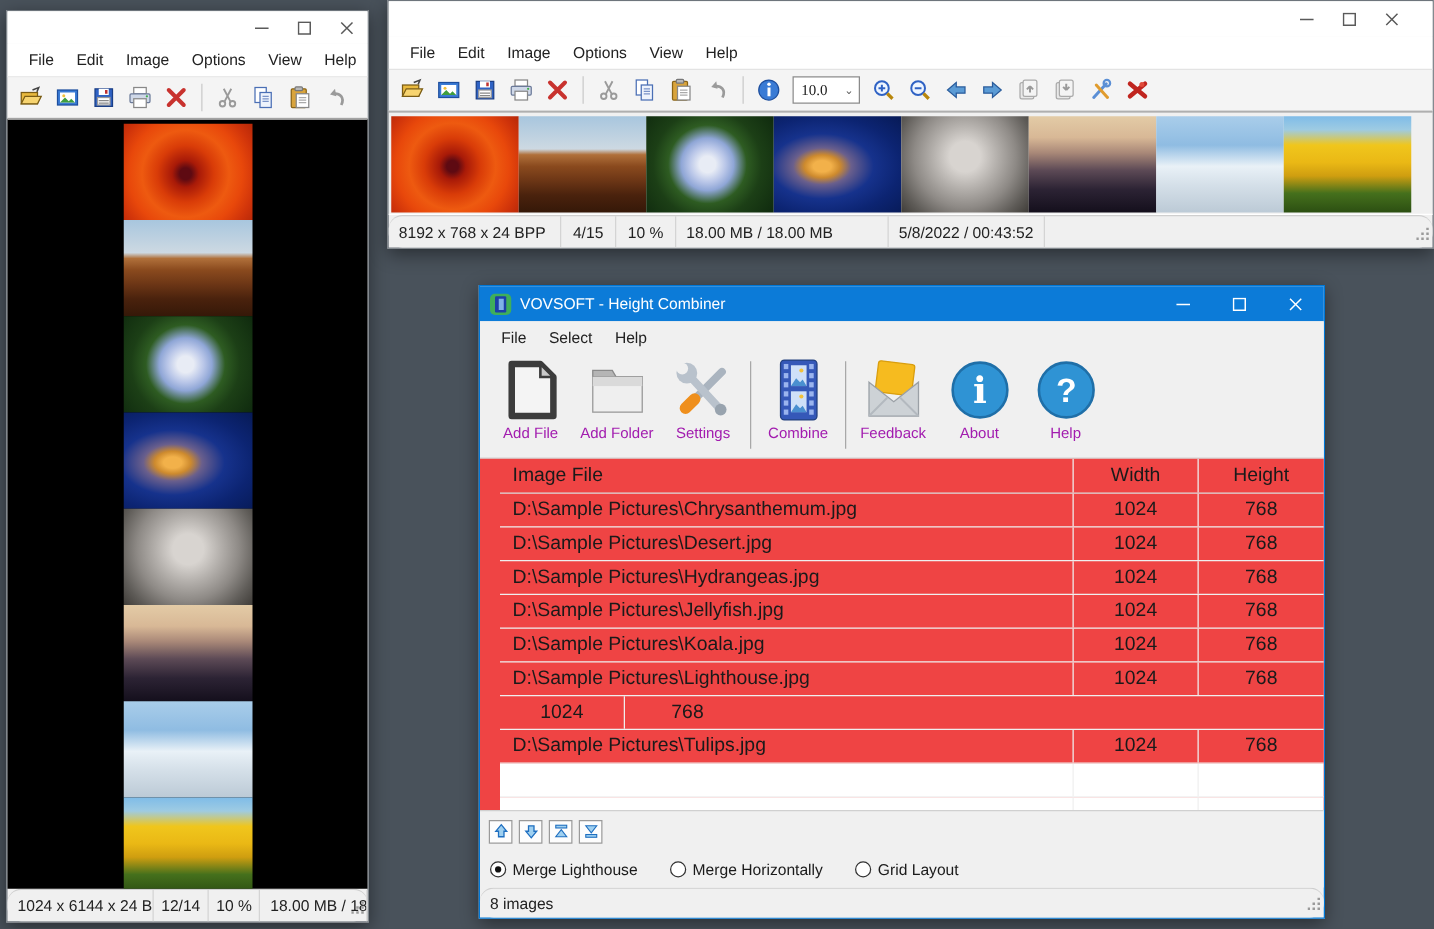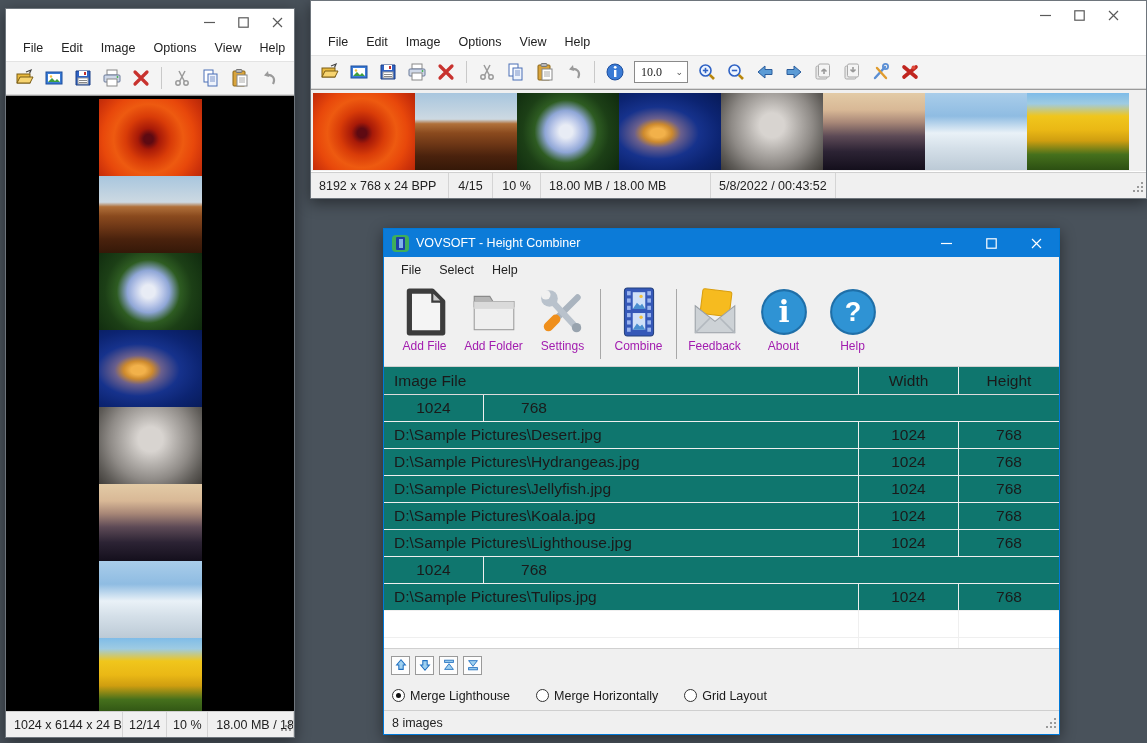--- a/index.html
+++ b/index.html
@@ -15,21 +15,21 @@
   .winbtn svg { display:block; }
   .menubar { height:27px; background:#ffffff; display:flex; align-items:center; padding-left:8px; flex:0 0 auto; font-size:12.5px; color:#222; border-bottom:1px solid #e3e3e3; }
   .menubar .mi { padding:4px 9px; }
   .toolbar { height:33px; background:#f4f4f4; display:flex; align-items:center; padding-left:6px; gap:3px; flex:0 0 auto; border-bottom:1px solid #d8d8d8; }
   .tbtn { width:26px; height:26px; display:flex; align-items:center; justify-content:center; }
   .tbtn svg { width:20px; height:20px; display:block; }
   .tsep { width:1px; height:22px; background:#c9c9c9; margin:0 4px; flex:0 0 auto; }
   .zoom-combo { width:54px; height:22px; background:#fff; border:1px solid #8a8a8a; display:flex; align-items:center; justify-content:space-between; padding:0 4px 0 6px; font-size:12px; margin:0 3px;font-family:Liberation Serif, serif; }
   .zoom-combo .chev { color:#555; font-size:9px; }
 
-  .statusbar { height:26px; background:#f0f0f0; border-top:1px solid #cfcfcf; display:flex; align-items:center; font-size:12.5px; color:#222; flex:0 0 auto; position:relative; }
+  .statusbar { height:26px; background:#f0f0f0; border-top:1px solid #cfcfcf; display:flex; align-items:center; font-size:12.5px; color:#222; flex:0 0 auto; position:relative;border-radius:11px; }
   .scell { padding:0 8px; height:100%; display:flex; align-items:center; border-right:1px solid #d4d4d4; white-space:nowrap; overflow:hidden; }
   .scell:last-of-type { border-right:none; flex:1; }
   .grip { position:absolute; right:2px; bottom:2px; }
 
   
   #win-left { left:5px; top:8px; width:290px; height:730px; }
   #win-left .canvas { flex:1; background:#000; overflow:hidden; display:flex; justify-content:center; border-top:1px solid #9a9a9a; }
   #win-left .strip-v { width:103px; margin-top:3px; display:flex; flex-direction:column; }
   #win-left .thumb { width:103px; height:77px; flex:0 0 auto; }
 
@@ -58,21 +58,21 @@
   #win-comb .app-ico .film i { display:block; width:4px; height:9px; background:#7fb2e8; }
   #win-comb .title-text { font-size:12.5px; flex:1; }
   #win-comb .winbtn { color:#fff; width:45px; }
   #win-comb .menubar { background:#f0f0f0; border-bottom:none; height:26px; font-size:12.5px; }
   #win-comb .bigbar { height:84px; background:#f0f0f0; display:flex; align-items:flex-start; padding:4px 0 0 6px; flex:0 0 auto; border-bottom:1px solid #d0d0d0; }
   .bigbtn { width:69px; height:74px; display:flex; flex-direction:column; align-items:center; justify-content:flex-start; gap:2px; }
   .bigbtn svg { width:50px; height:50px; display:block; }
   .bigbtn .blabel { font-size:12px; color:#a21caf; white-space:nowrap; }
   .bigsep { width:1px; height:70px; background:#a8a8a8; margin:2px 3px 0 3px; flex:0 0 auto; }
 
-  .table-wrap { flex:1; background:#0f766e; display:flex; flex-direction:column; overflow:hidden; font-size:15.5px; }
+  .table-wrap { flex:1; background:#ef4444; display:flex; flex-direction:column; overflow:hidden; font-size:15.5px;padding-left:16px; }
   .trow { display:flex; height:27px; flex:0 0 auto; align-items:center; border-bottom:1px solid #efefef; }
   .trow.header { height:28px; border-bottom:1px solid #dcdcdc; }
   .tc-file { flex:1; padding-left:10px; white-space:nowrap; overflow:hidden; border-right:1px solid #efefef; height:100%; display:flex; align-items:center; }
   .tc-w, .tc-h { width:100px; flex:0 0 auto; text-align:center; justify-content:center; height:100%; display:flex; align-items:center; }
   .tc-w { border-right:1px solid #efefef; }
   .trow.empty { background:#fff; }
 
   .movebar { height:33px; background:#f0f0f0; border-top:1px solid #d0d0d0; display:flex; align-items:center; gap:5px; padding-left:7px; flex:0 0 auto; }
   .mvbtn { width:19px; height:19px; border:1px solid #9a9a9a; background:#fdfdfd; display:flex; align-items:center; justify-content:center; }
   .mvbtn svg { width:14px; height:14px; display:block; }
@@ -519,20 +519,21 @@
     </div>
   </div>
 
   <div class="table-wrap">
     <div class="trow header">
       <span class="tc-file">Image File</span>
       <span class="tc-w">Width</span>
       <span class="tc-h">Height</span>
     </div>
     <div class="trow">
+      <span class="tc-file">D:\Sample Pictures\Chrysanthemum.jpg</span>
       <span class="tc-w">1024</span>
       <span class="tc-h">768</span>
     </div>
     <div class="trow">
       <span class="tc-file">D:\Sample Pictures\Desert.jpg</span>
       <span class="tc-w">1024</span>
       <span class="tc-h">768</span>
     </div>
     <div class="trow">
       <span class="tc-file">D:\Sample Pictures\Hydrangeas.jpg</span>

